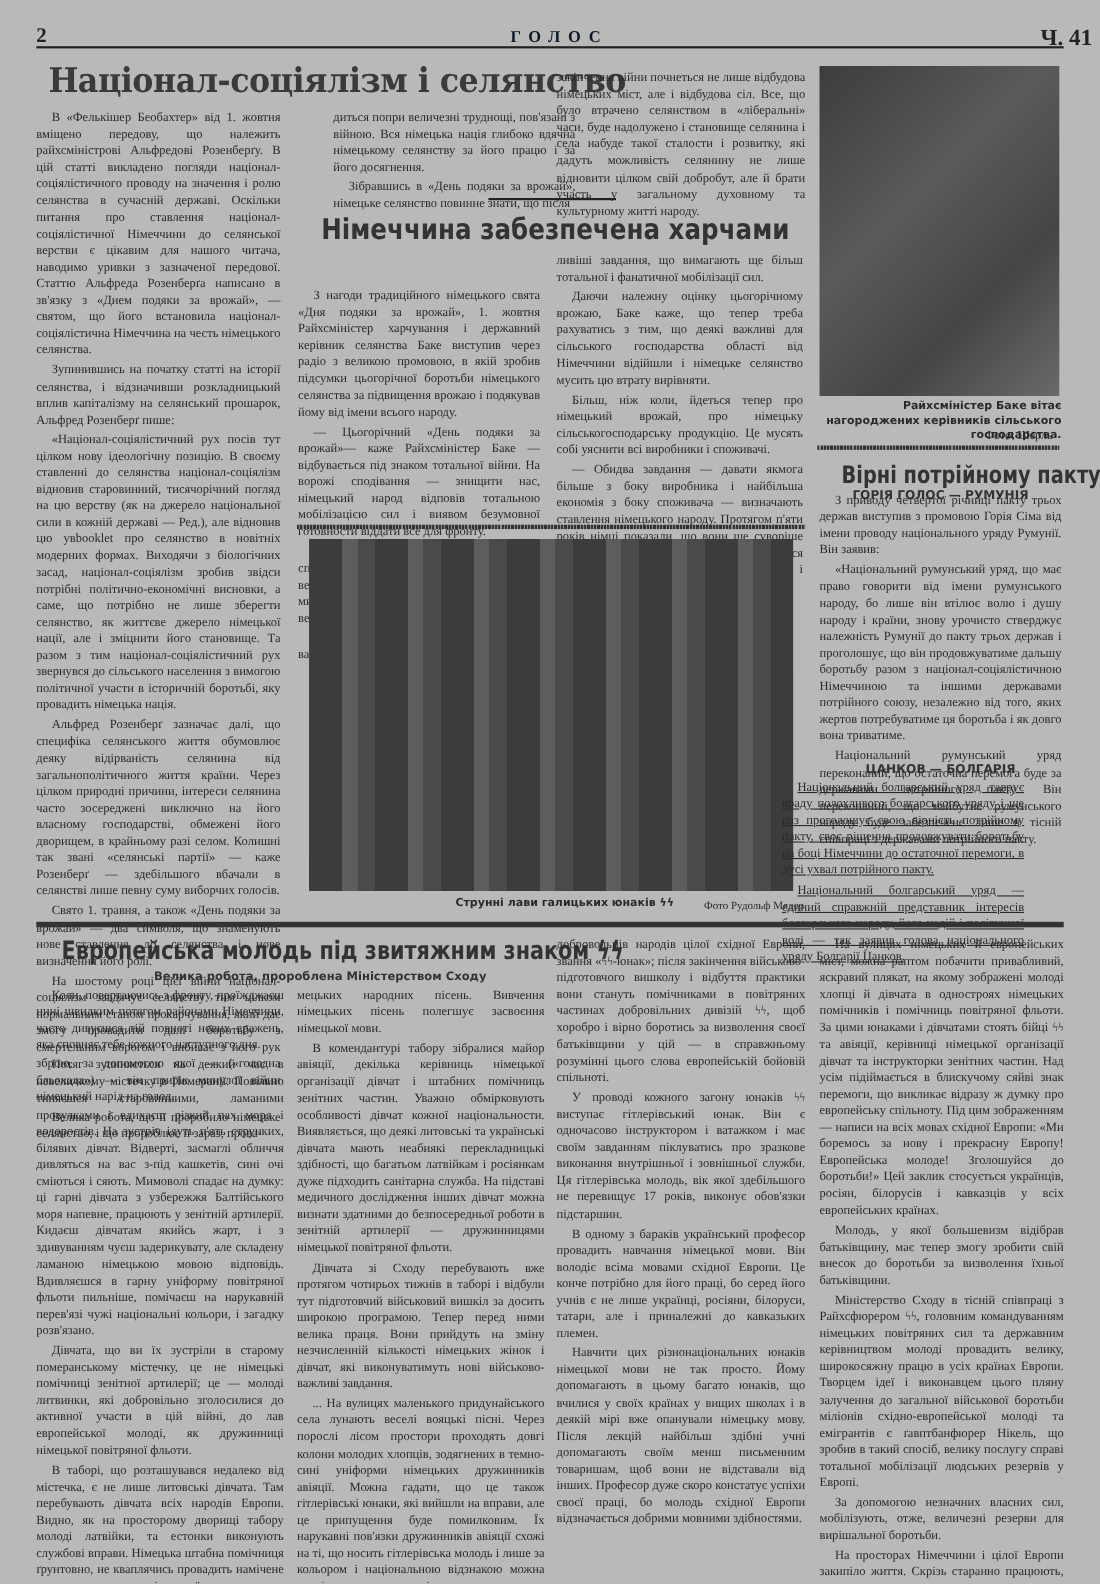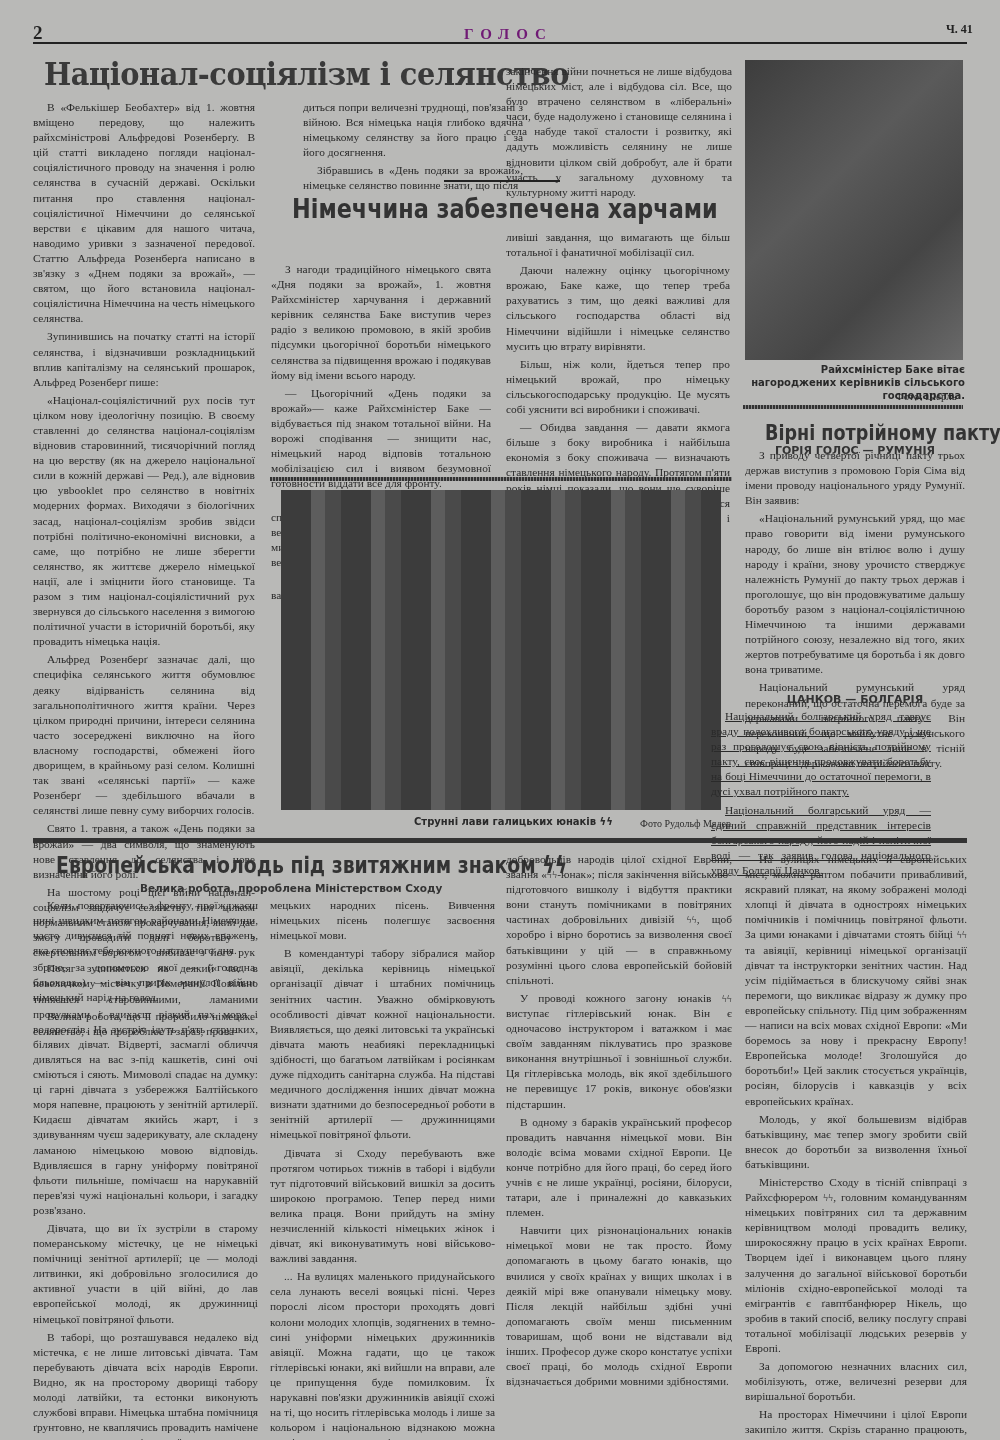--- a/index.html
+++ b/index.html
@@ -1,37 +1,37 @@
 <!DOCTYPE html>
 <html><head>
 <meta charset="utf-8">
 <style>
   html,body{margin:0;padding:0;}
   body{width:1000px;height:1440px;background:#b9b9b7;position:relative;overflow:hidden;
     font-family:"DejaVu Serif","Liberation Serif",serif;color:#2b2b2b;}
   .abs{position:absolute;}
   .hdr-num{font-family:"Liberation Serif",serif;font-weight:bold;font-size:19px;color:#222;}
-  .hdr-title{font-family:"Liberation Serif",serif;font-weight:bold;font-size:15px;letter-spacing:7px;color:#701a75;}
+  .hdr-title{font-family:"Liberation Serif",serif;font-weight:bold;font-size:15px;letter-spacing:7px;color:#0f172a;}
   .rule{background:#222;}
   .serif{font-family:"Liberation Serif",serif;font-size:11.4px;line-height:15.1px;text-align:justify;color:#2a2a2a;}
   .serif p{margin:0 0 3px 0;text-indent:14px;}
   .bold-sans{font-family:"DejaVu Sans","Liberation Sans",sans-serif;font-weight:bold;font-size:10.3px;}
   .h-serif{font-family:"DejaVu Serif","Liberation Serif",serif;font-weight:bold;color:#3a3a3a;white-space:nowrap;}
   .cond{font-family:"DejaVu Sans","Liberation Sans",sans-serif;font-weight:bold;color:#333;white-space:nowrap;transform-origin:left top;}
   .caption{font-family:"DejaVu Sans","Liberation Sans",sans-serif;font-weight:bold;font-size:10px;color:#2a2a2a;}
   .photo{background:#4a4a4a;}
   .wavy{height:4px;background:repeating-linear-gradient(90deg,#333 0 2px,#888 2px 3px);}
   .sub{font-family:"DejaVu Sans","Liberation Sans",sans-serif;font-weight:bold;font-size:11px;text-align:center;color:#333;}
 </style>
 </head>
 <body>
 
 <div class="abs hdr-num" style="left:33px;top:22px;">2</div>
 <div class="abs hdr-title" style="left:464px;top:26px;">ГОЛОС</div>
-<div class="abs hdr-num" style="left:946px;top:22px;font-size:12px;">Ч. 41</div>
+<div class="abs hdr-num" style="left:946px;top:22px;font-size:21px;">Ч. 41</div>
 <div class="abs rule" style="left:33px;top:42px;width:934px;height:2px;"></div>
 
 <div class="abs h-serif" style="left:44px;top:56px;font-size:31px;letter-spacing:-0.5px;transform:scaleX(0.93);transform-origin:left top;">Націонал-соціялізм і селянство</div>
 
 <div class="abs serif" style="left:33px;top:100px;width:222px;">
   <p>В «Фелькішер Беобахтер» від 1. жовтня вміщено передову, що належить райхсміністрові Альфредові Розенберґу. В цій статті викладено погляди націонал-соціялістичного проводу на значення і ролю селянства в сучасній державі. Оскільки питання про ставлення націонал-соціялістичної Німеччини до селянської верстви є цікавим для нашого читача, наводимо уривки з зазначеної передової. Статтю Альфреда Розенберґа написано в зв'язку з «Днем подяки за врожай», — святом, що його встановила націонал-соціялістична Німеччина на честь німецького селянства.</p>
   <p>Зупинившись на початку статті на історії селянства, і відзначивши розкладницький вплив капіталізму на селянський прошарок, Альфред Розенберґ пише:</p>
   <p>«Націонал-соціялістичний рух посів тут цілком нову ідеологічну позицію. В своєму ставленні до селянства націонал-соціялізм відновив старовинний, тисячорічний погляд на цю верству (як на джерело національної сили в кожній державі — Ред.), але відновив цю увbooklet про селянство в новітніх модерних формах. Виходячи з біологічних засад, націонал-соціялізм зробив звідси потрібні політично-економічні висновки, а саме, що потрібно не лише зберегти селянство, як життєве джерело німецької нації, але і зміцнити його становище. Та разом з тим націонал-соціялістичний рух звернувся до сільського населення з вимогою політичної участи в історичній боротьбі, яку провадить німецька нація.</p>
   <p>Альфред Розенберґ зазначає далі, що специфіка селянського життя обумовлює деяку відірваність селянина від загальнополітичного життя країни. Через цілком природні причини, інтереси селянина часто зосереджені виключно на його власному господарстві, обмежені його дворищем, в крайньому разі селом. Колишні так звані «селянські партії» — каже Розенберґ — здебільшого вбачали в селянстві лише певну суму виборчих голосів.</p>
   <p>Свято 1. травня, а також «День подяки за врожай» — два символя, що знаменують нове ставлення до селянства і нове визначення його ролі.</p>

